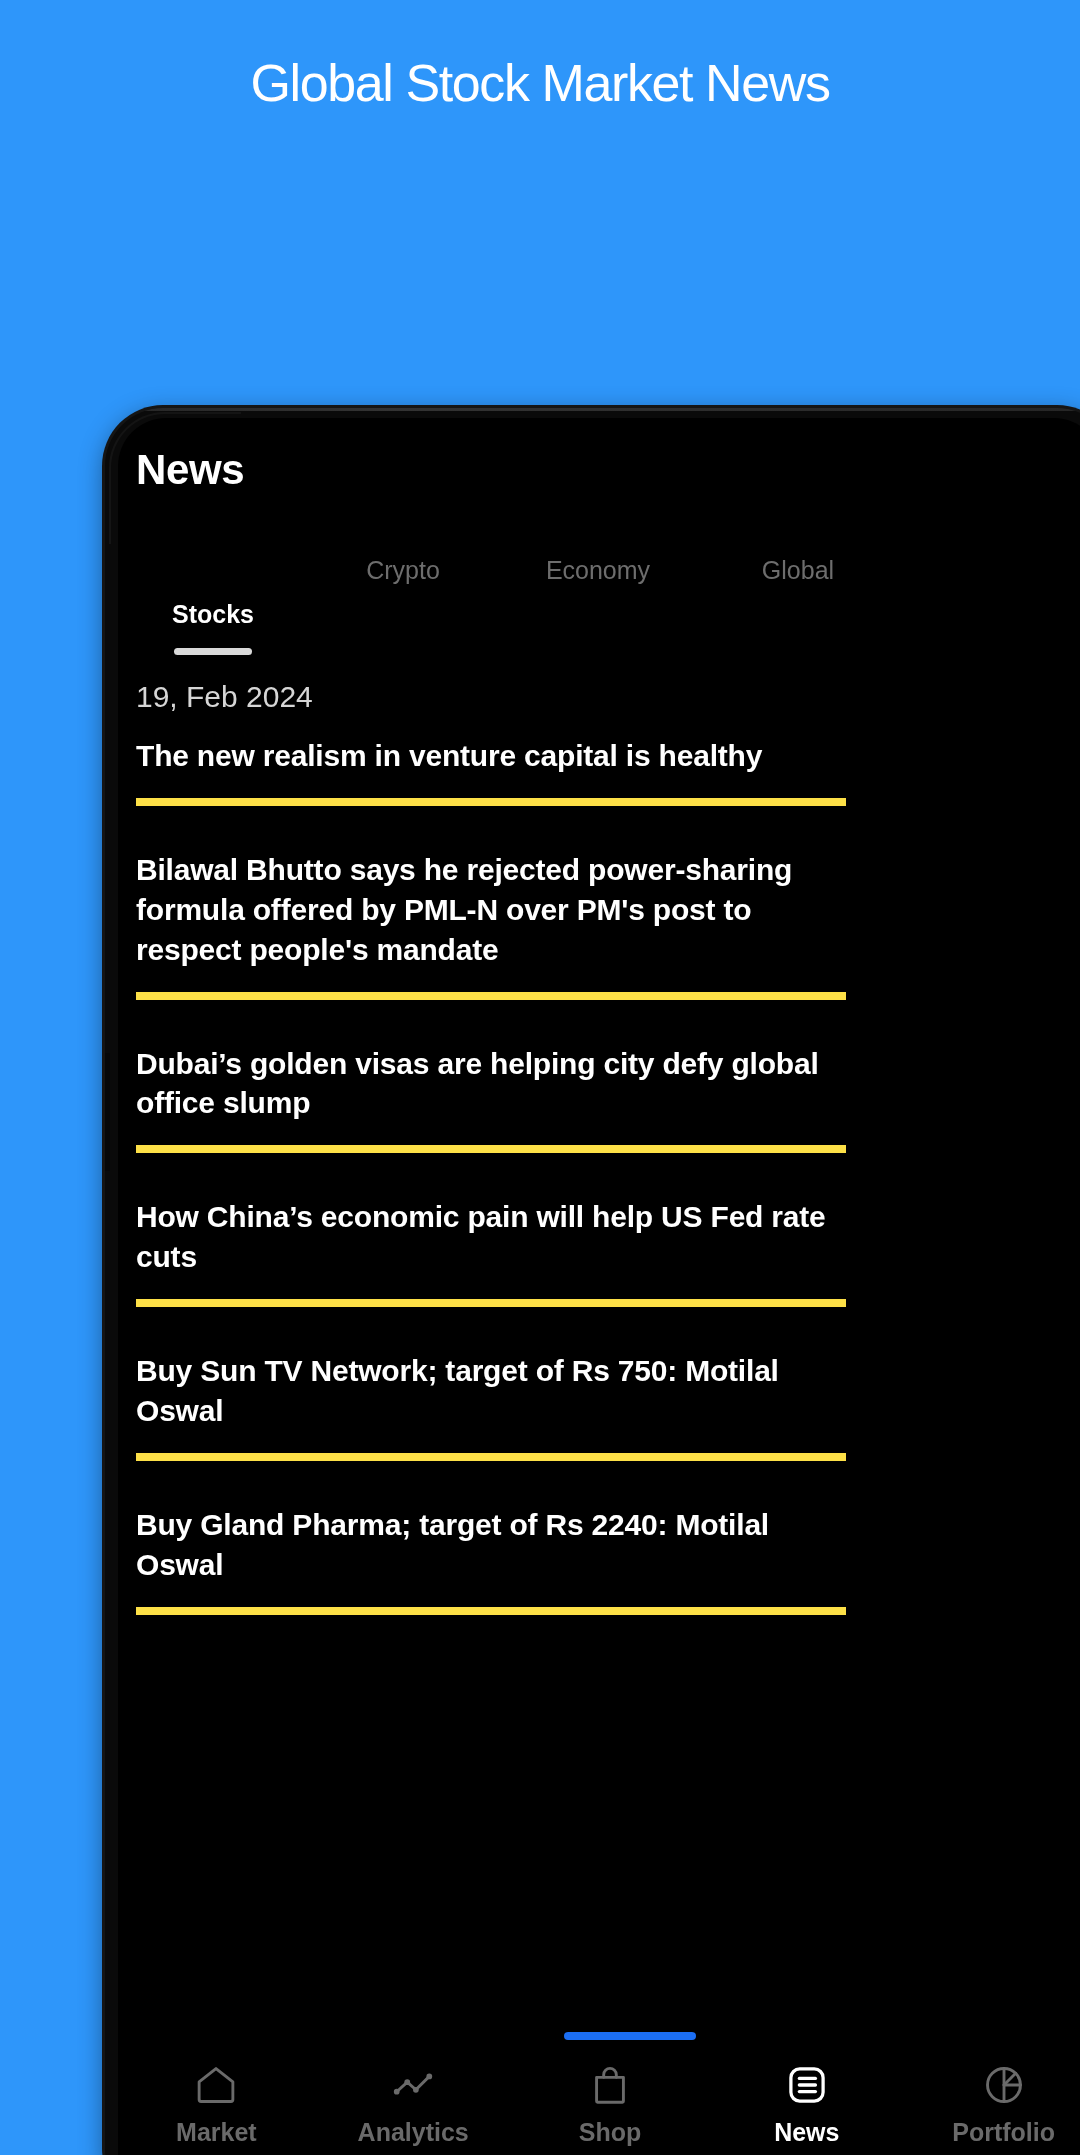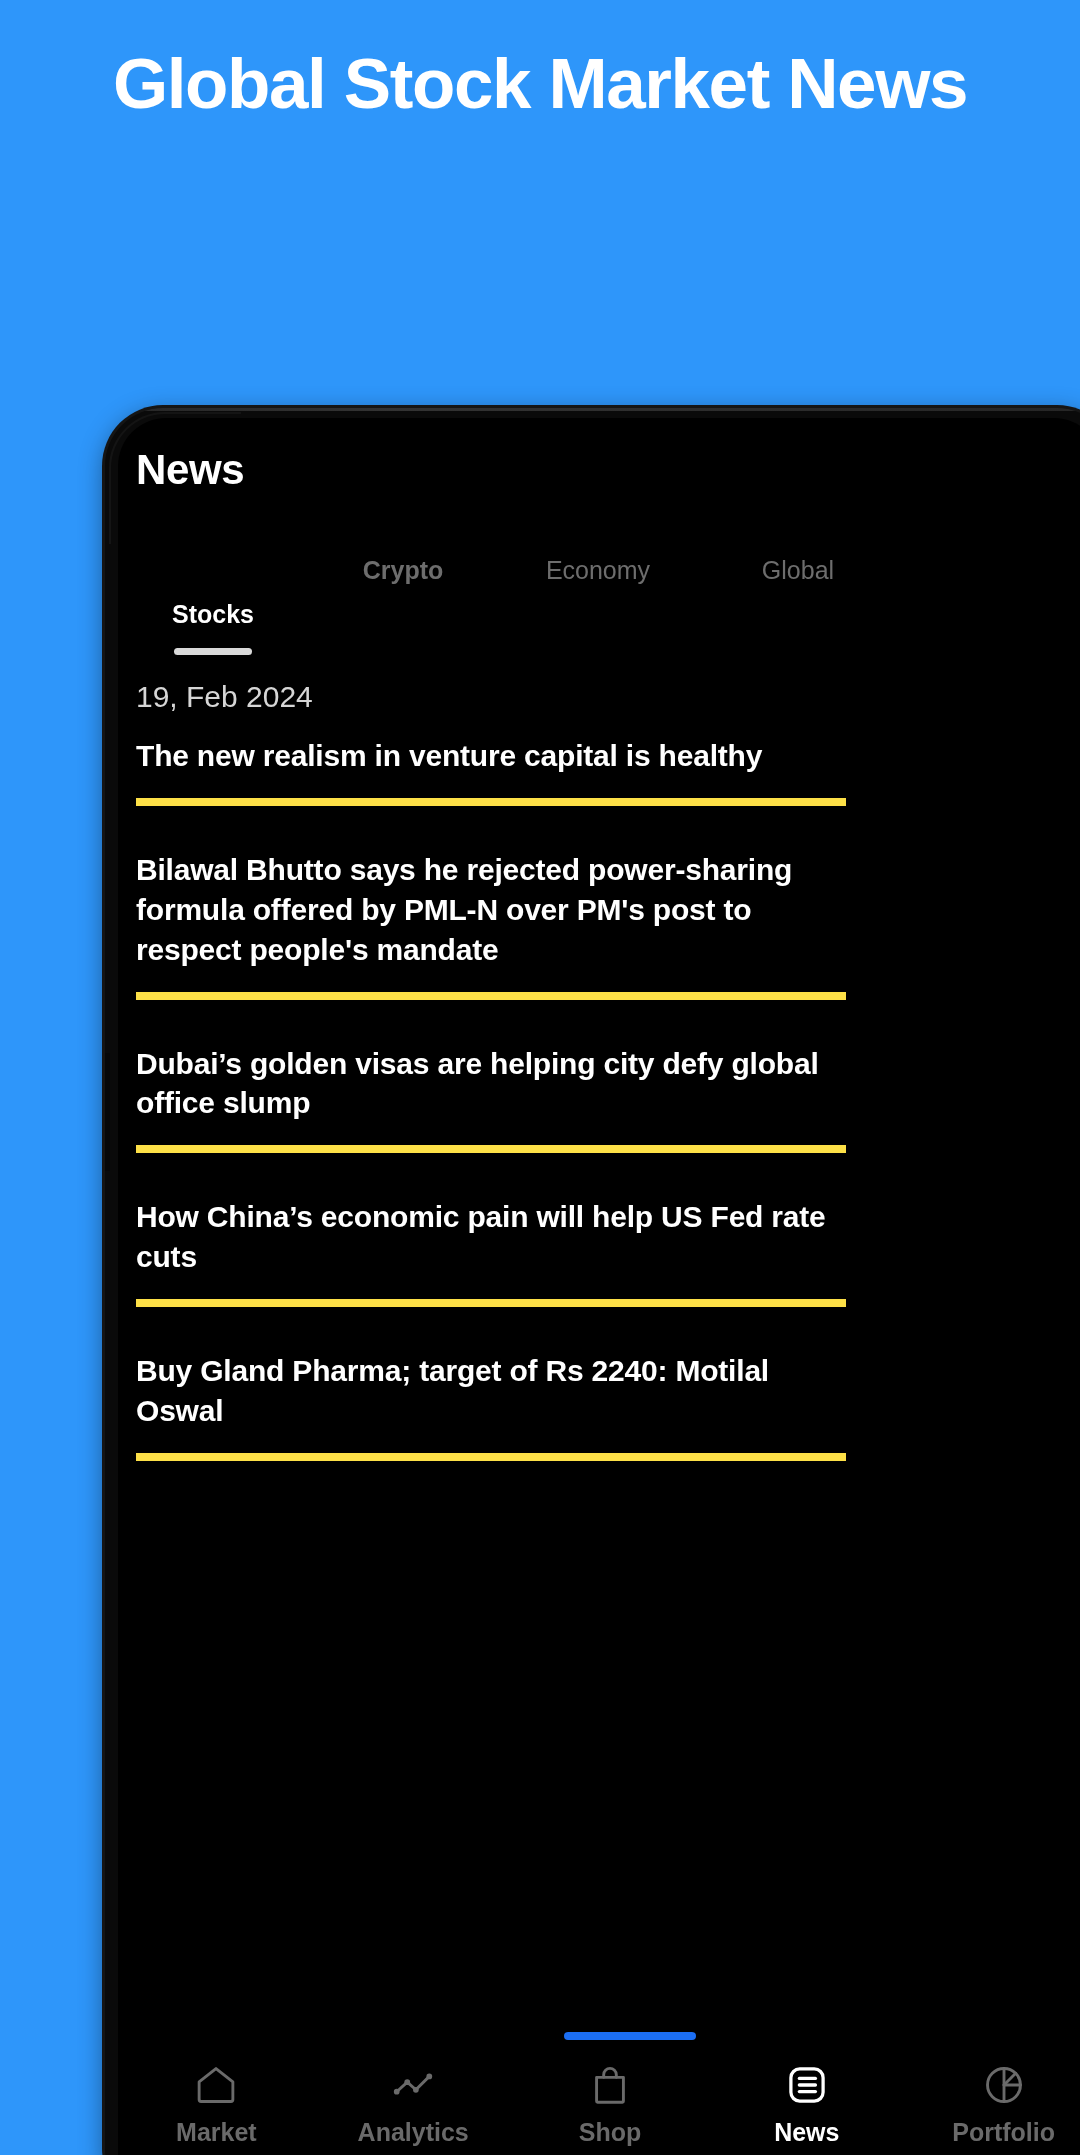--- a/index.html
+++ b/index.html
@@ -20,22 +20,22 @@
     top: 0; left: 0;
     width: 1080px;
     height: 140px;
     display: flex;
     align-items: center;
     justify-content: center;
     padding-top: 26px;
   }
   .promo-title {
     color: #ffffff;
-    font-size: 71px;
-    font-weight: 700;
+    font-size: 52px;
+    font-weight: 400;
     letter-spacing: -1.4px;
     line-height: 1;
     white-space: nowrap;
   }
 
   
   .device {
     position: absolute;
     left: 105px;
     top: 408px;
@@ -111,21 +111,21 @@
     flex: 0 0 auto;
     text-align: center;
     color: #6d6d6d;
     font-size: 25px;
     font-weight: 400;
     padding: 0 4px;
     cursor: pointer;
     white-space: nowrap;
   }
   .tab-0 { width: 190px; }
-  .tab-1 { width: 190px; font-weight: bold; }
+  .tab-1 { width: 190px; }
   .tab-2 { width: 200px; }
   .tab-3 { width: 200px; }
   .tab.active { color: #ffffff; font-weight: 700; margin-top: 44px; }
   .tab .tab-underline {
     display: none;
     position: absolute;
     left: 50%;
     transform: translateX(-50%);
     bottom: -26px;
     width: 78px;
@@ -251,20 +251,23 @@
       <div class="news-item">
         <div class="news-headline">Bilawal Bhutto says he rejected power-sharing formula offered by PML-N over PM's post to respect people's mandate</div>
       </div>
       <div class="news-item">
         <div class="news-headline">Dubai’s golden visas are helping city defy global office slump</div>
       </div>
       <div class="news-item">
         <div class="news-headline">How China’s economic pain will help US Fed rate cuts</div>
       </div>
       <div class="news-item">
+        <div class="news-headline">Buy Sun TV Network; target of Rs 750: Motilal Oswal</div>
+      </div>
+      <div class="news-item">
         <div class="news-headline">Buy Gland Pharma; target of Rs 2240: Motilal Oswal</div>
       </div>
     </div>
 
     <div class="nav-indicator"></div>
 
     <nav class="bottom-nav">
 
       <div class="nav-item">
         <span class="nav-icon">

